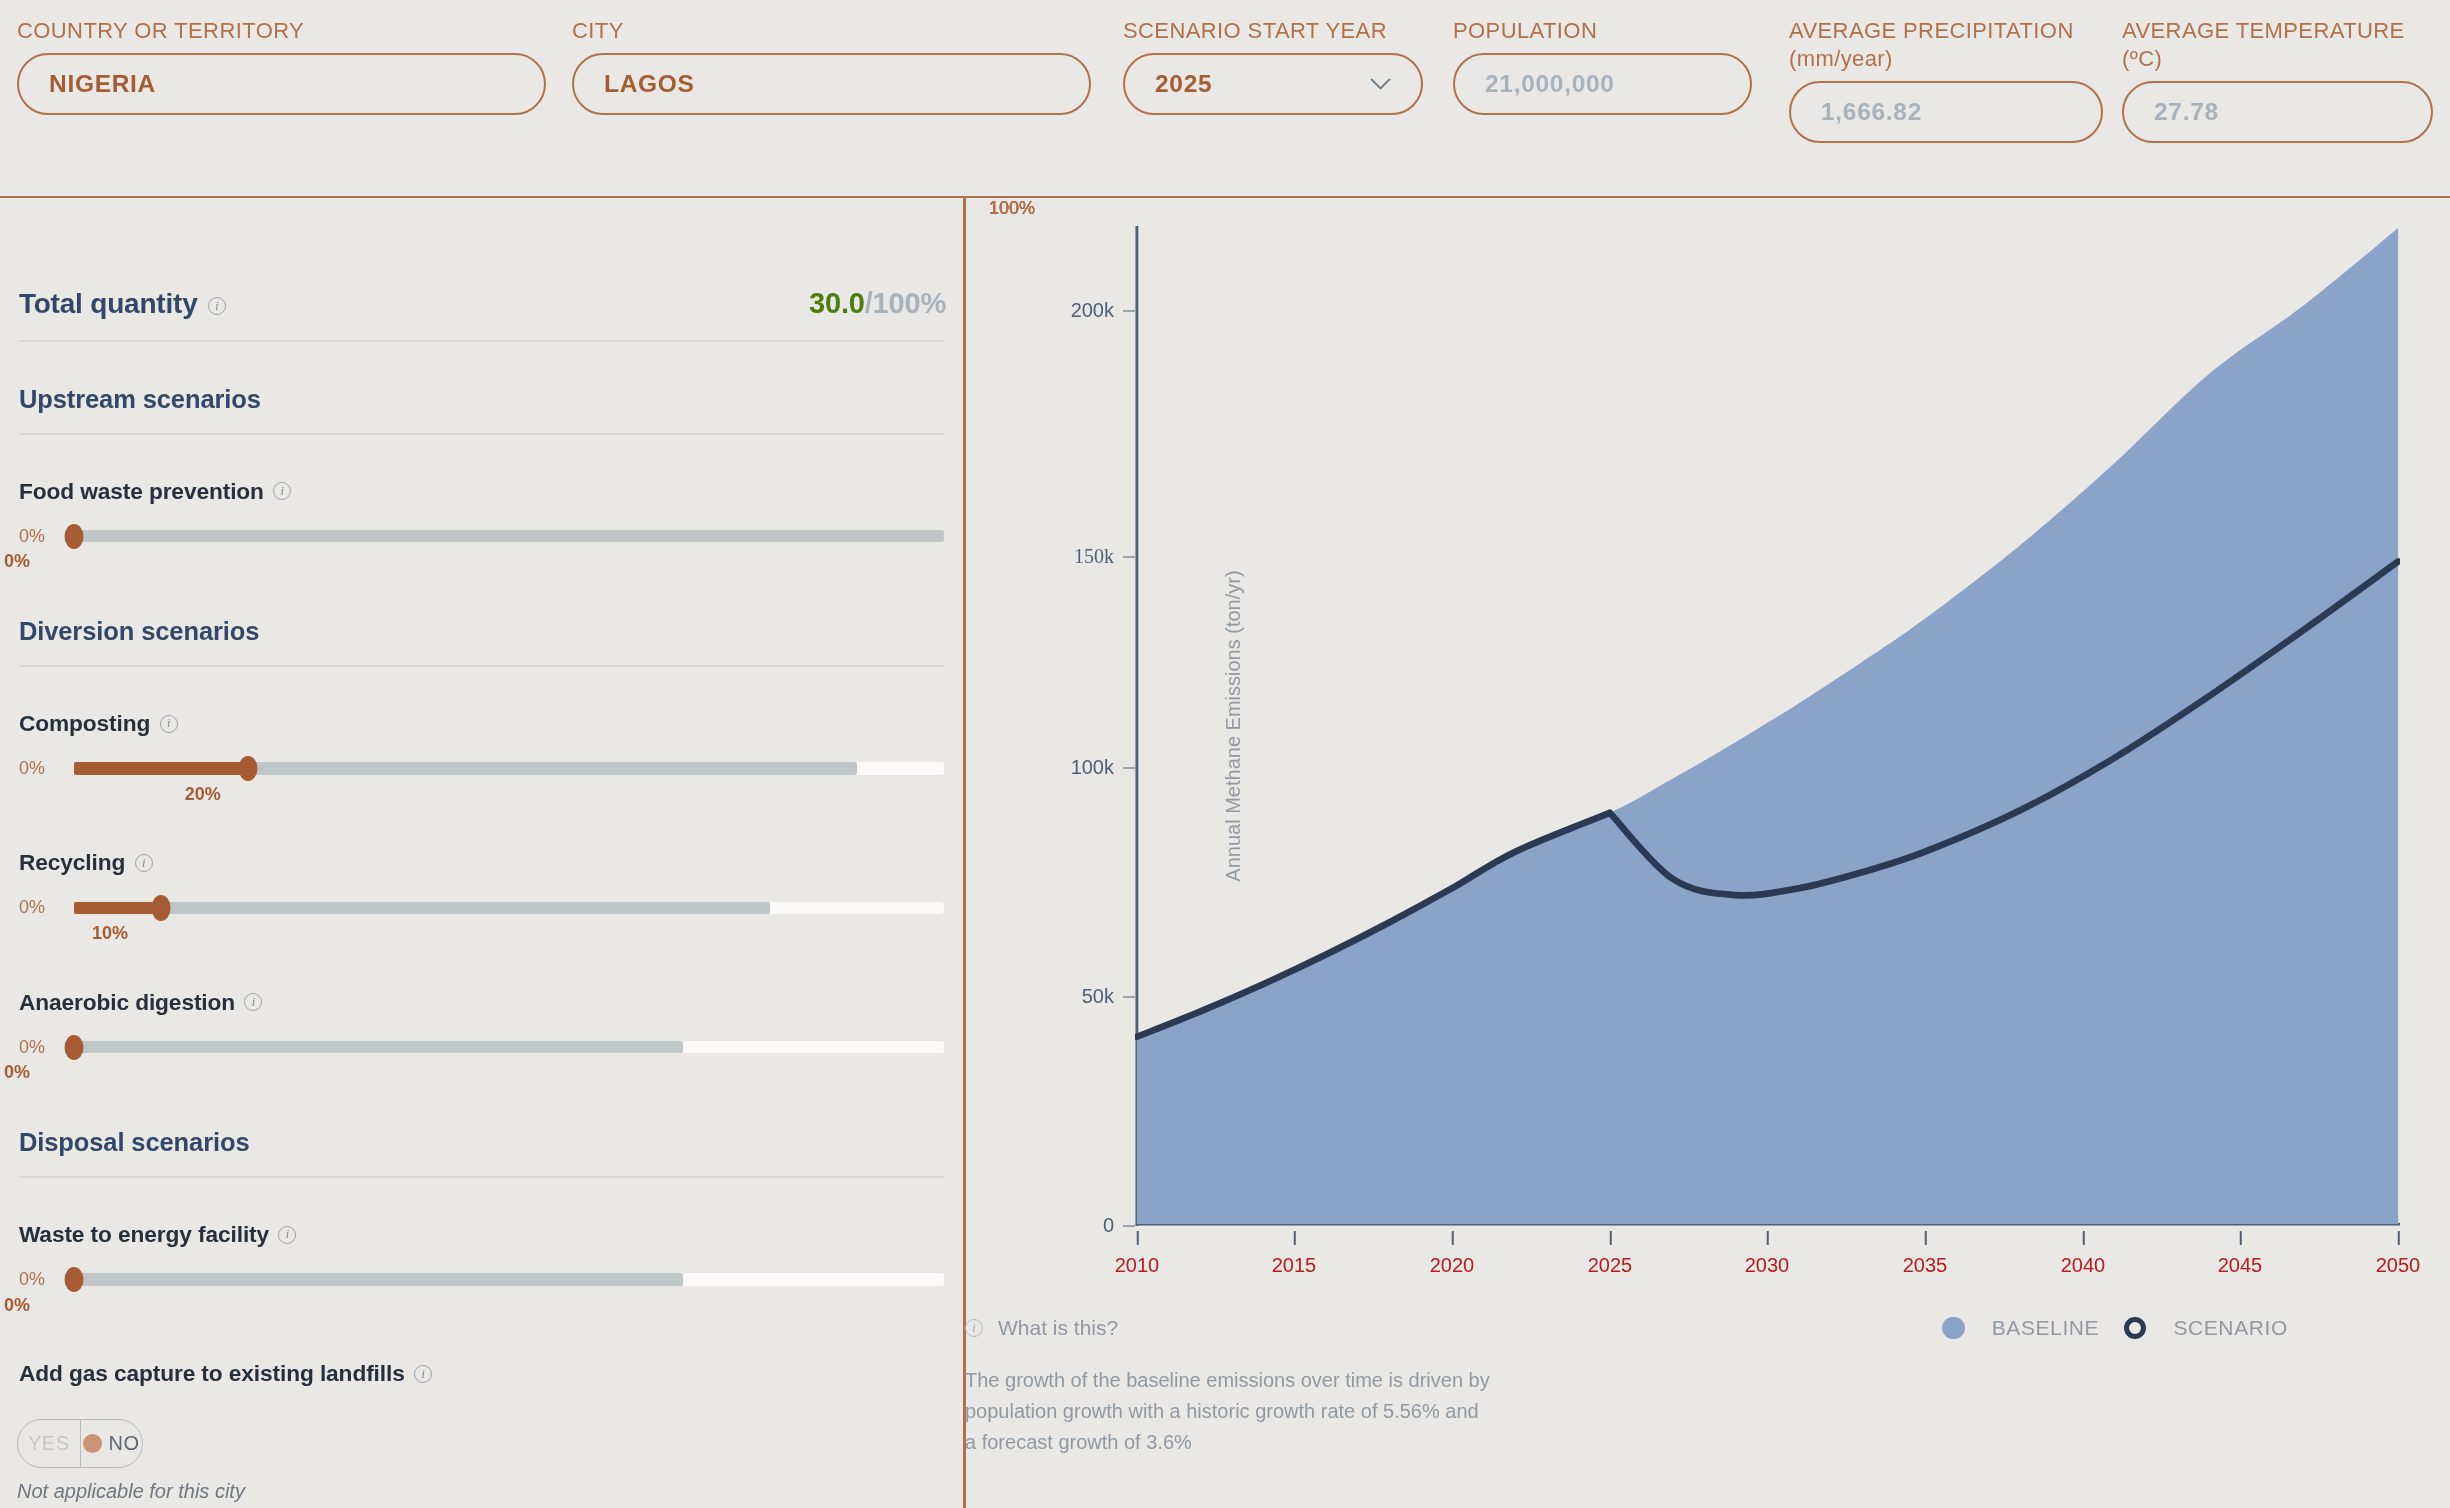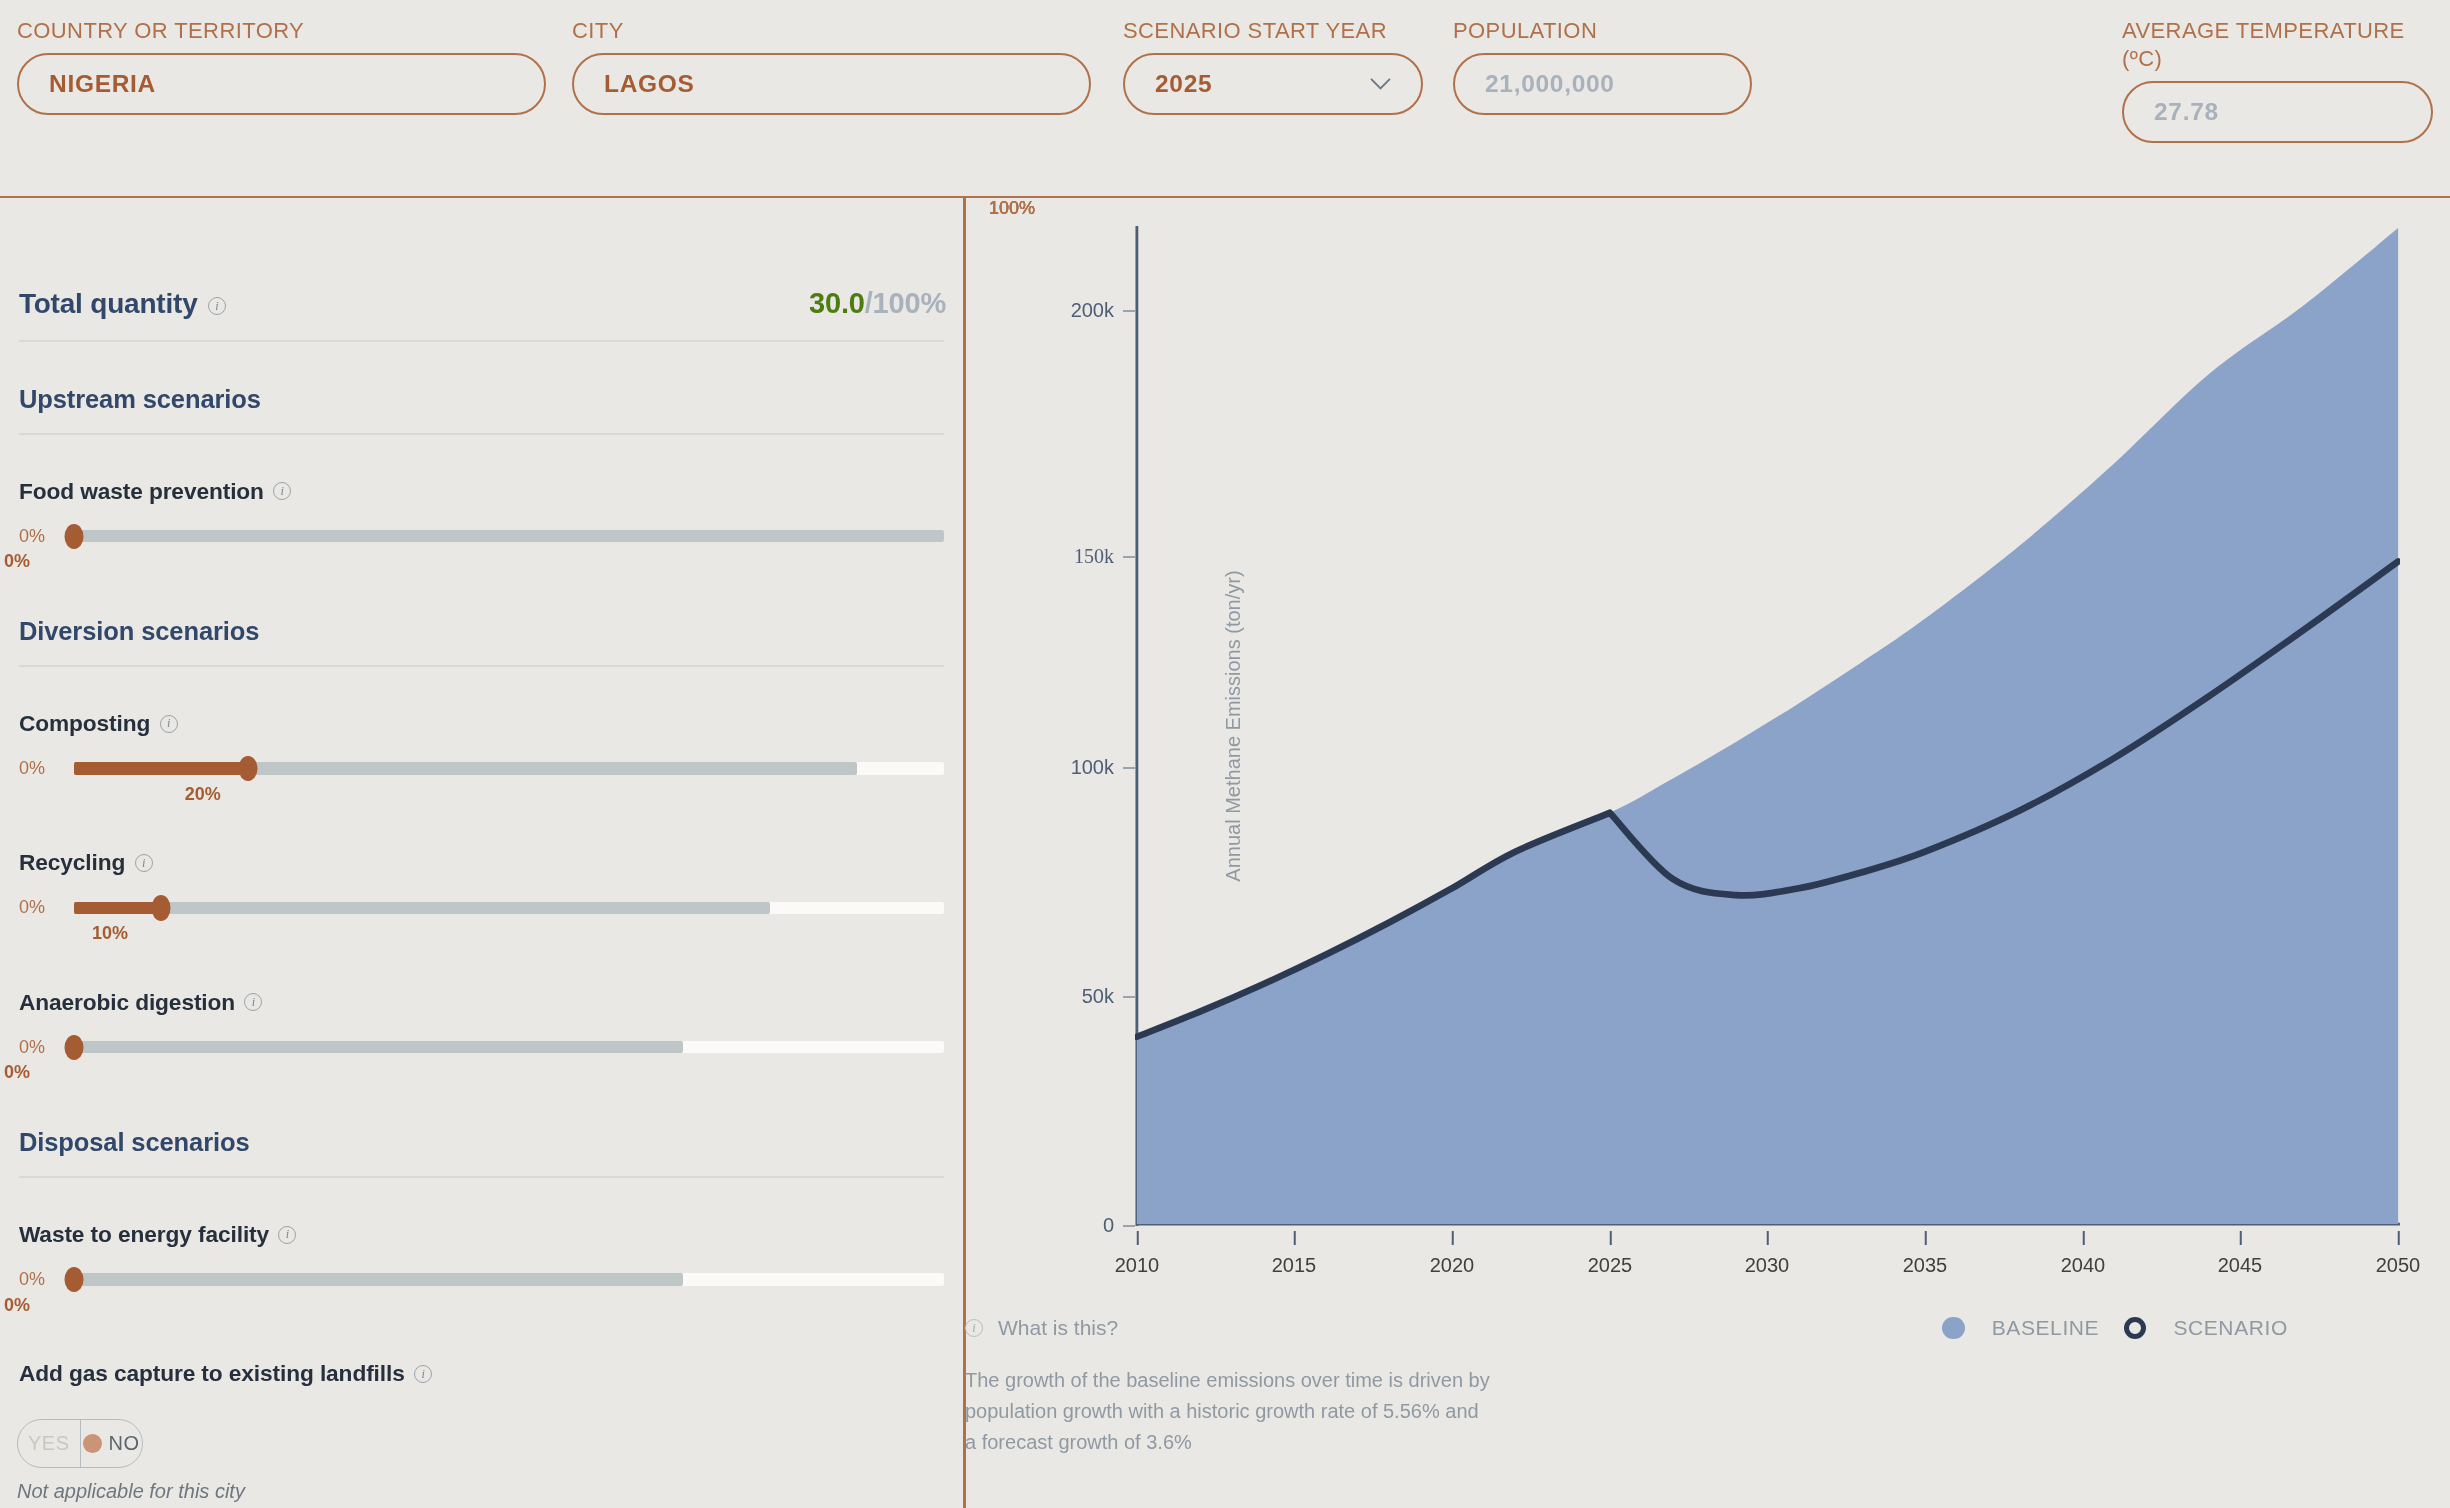--- a/index.html
+++ b/index.html
@@ -216,21 +216,21 @@
     position: absolute;
     right: 0; top: 50%;
     width: 12.3px; height: 1.9px;
     background: #4d5e77;
   }
   .xtick {
     position: absolute;
     top: 100%;
     transform: translateX(-50%);
     margin-top: 28px;
-    font-size: 20px; color: #404040; text-align: right;
+    font-size: 20px; color: #b91c1c; text-align: right;
   }
   .xtick::before {
     content: "";
     position: absolute;
     left: 50%; top: -22.7px;
     width: 1.9px; height: 14px;
     background: #4d5e77;
   }
 
   .footer-left {
@@ -297,20 +297,27 @@
     </div>
   </div>
 
   <div class="field" style="left:1453px; top:17px; width:299px;">
     <div class="field-label">POPULATION</div>
     <div class="pill">
       <span class="pill-value muted">21,000,000</span>
     </div>
   </div>
 
+  <div class="field" style="left:1789px; top:17px; width:314px;">
+    <div class="field-label">AVERAGE PRECIPITATION
+(mm/year)</div>
+    <div class="pill">
+      <span class="pill-value muted">1,666.82</span>
+    </div>
+  </div>
 
   <div class="field" style="left:2122px; top:17px; width:311px;">
     <div class="field-label">AVERAGE TEMPERATURE
 (ºC)</div>
     <div class="pill">
       <span class="pill-value muted">27.78</span>
     </div>
   </div>
 
 </div>

